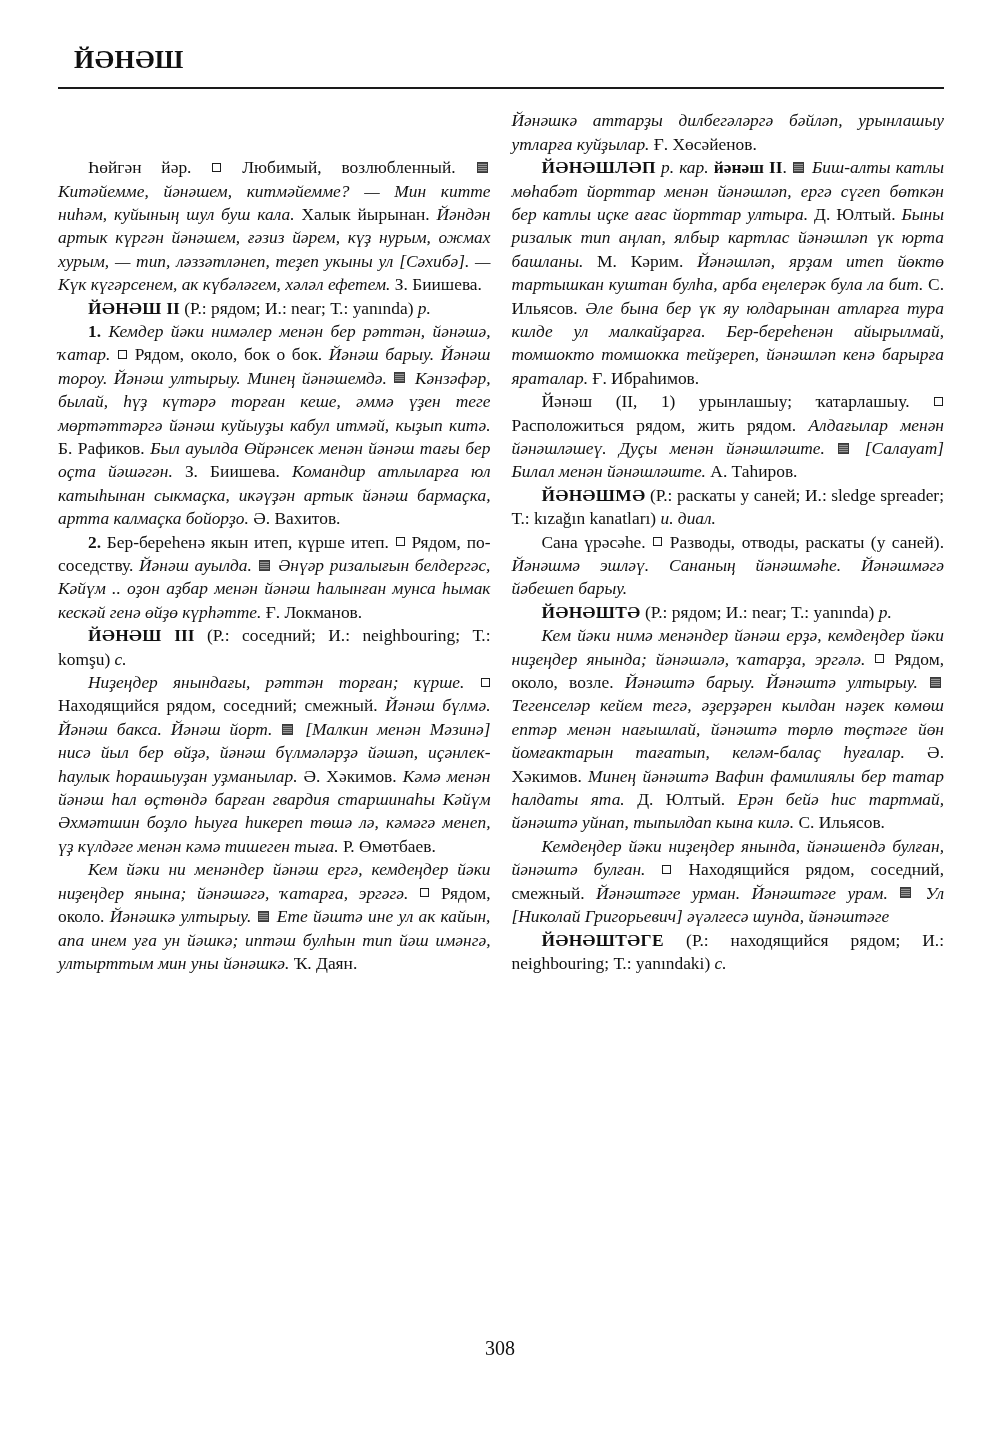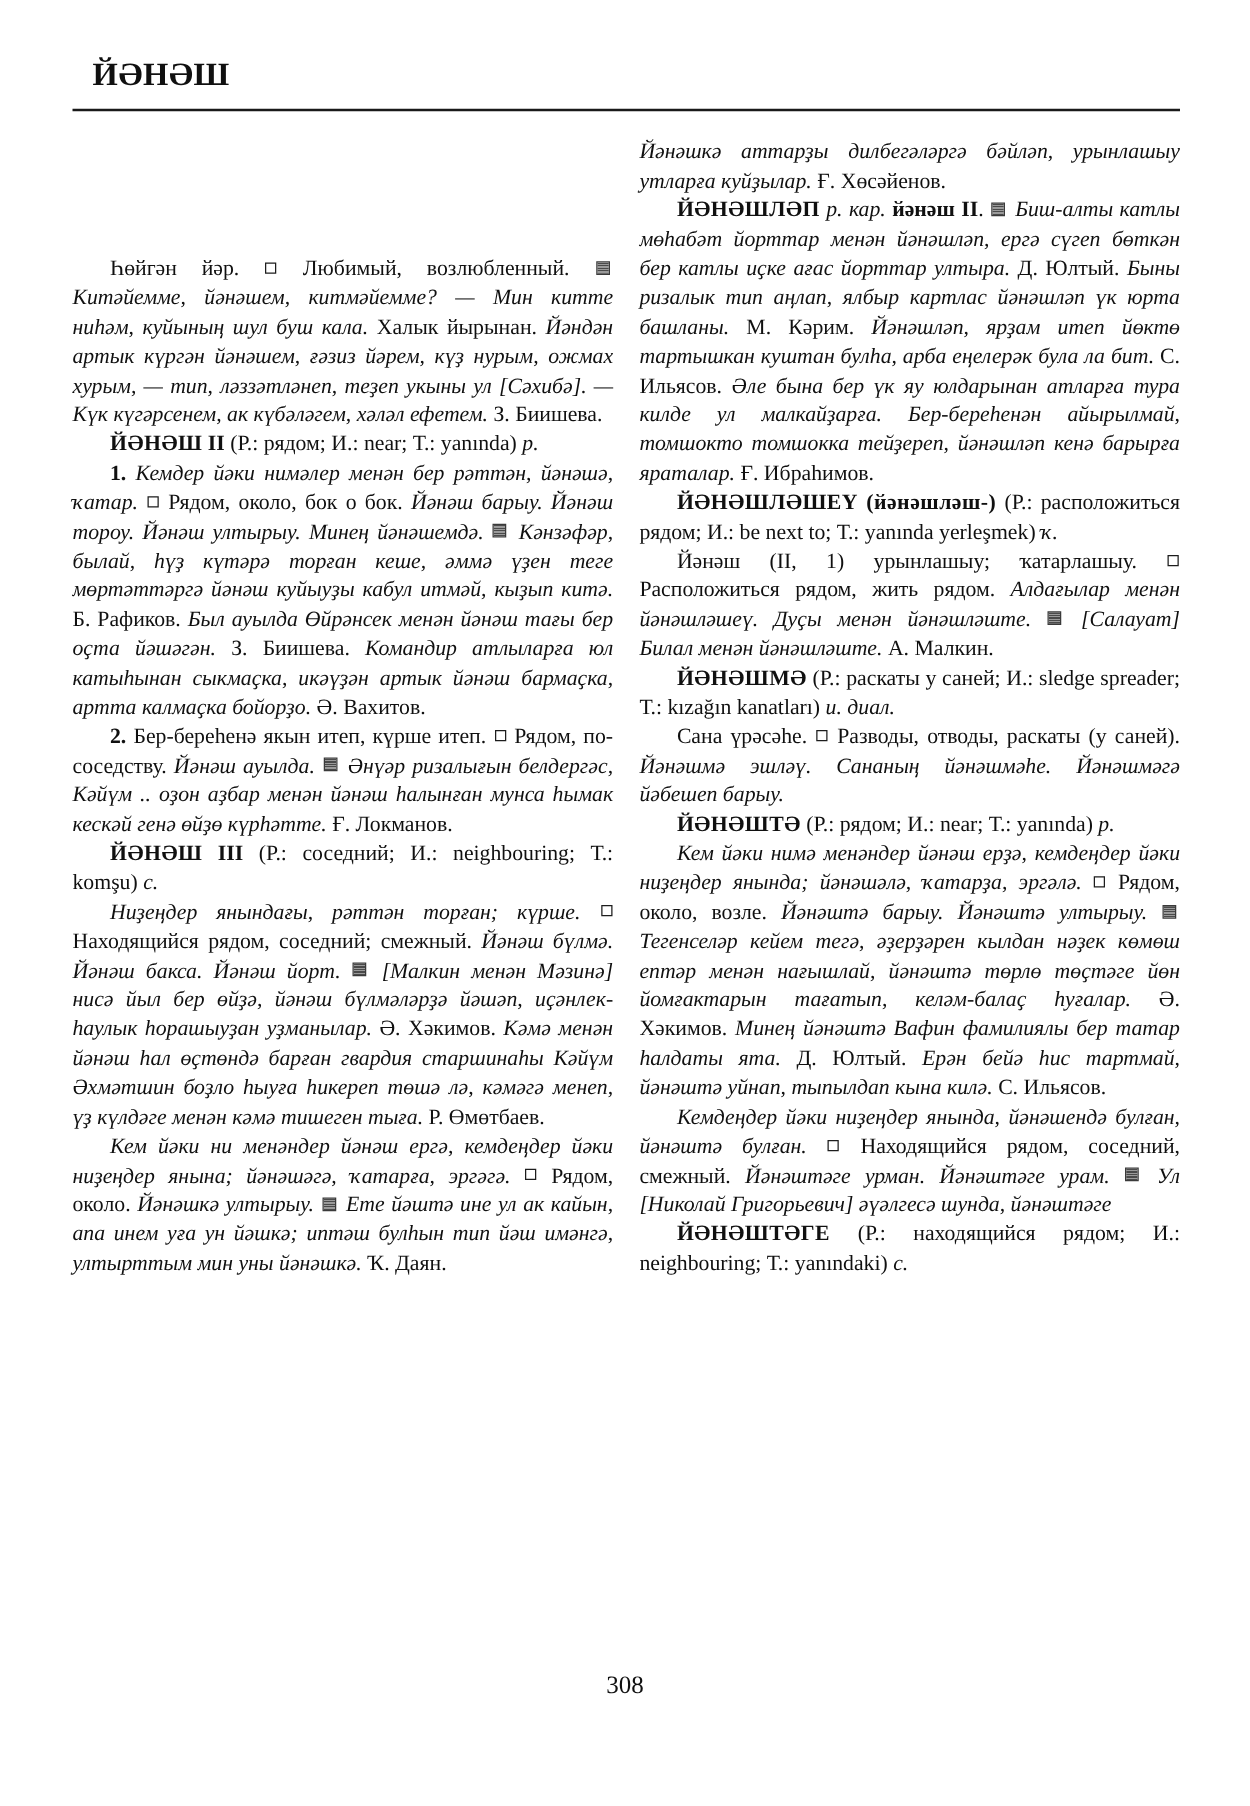--- a/index.html
+++ b/index.html
@@ -142,23 +142,22 @@
       <p class="blk indent"><i>Кем йәки ни менәндер йәнәш ергә, кемдеңдер йәки ниҙеңдер янына; йәнәшәгә, ҡатарға, эргәгә.</i> <span class="sq-open"></span> <span>Рядом, около.</span> <i>Йәнәшкә ултырыу.</i> <span class="sq-fill"></span> <i>Ете йәштә ине ул ак кайын, апа инем уға ун йәшкә; иптәш булһын тип йәш имәнгә, ултырттым мин уны йәнәшкә.</i> <span>Ҡ. Даян.</span></p>
 
     </div>
 
     <div class="col">
 
       <p class="blk noindent"><i>Йәнәшкә аттарҙы дилбегәләргә бәйләп, урынлашыу утларға куйҙылар.</i> <span>Ғ. Хөсәйенов.</span></p>
 
       <p class="blk indent"><span class="hw">ЙӘНӘШЛӘП</span> <i>р.</i> <i>кар.</i> <span class="hw-sub">йәнәш</span> <span class="hw-sub">II</span>. <span class="sq-fill"></span> <i>Биш-алты катлы мөһабәт йорттар менән йәнәшләп, ергә сүгеп бөткән бер катлы иҫке ағас йорттар ултыра.</i> <span>Д. Юлтый.</span> <i>Быны ризалык тип аңлап, ялбыр картлас йәнәшләп үк юрта башланы.</i> <span>М. Кәрим.</span> <i>Йәнәшләп, ярҙам итеп йөктө тартышкан куштан булһа, арба еңелерәк була ла бит.</i> <span>С. Ильясов.</span> <i>Әле бына бер үк яу юлдарынан атларға тура килде ул малкайҙарға. Бер-береһенән айырылмай, томшокто томшокка тейҙереп, йәнәшләп кенә барырға яраталар.</i> <span>Ғ. Ибраһимов.</span></p>
 
-      <p class="blk indent"><span class="hw">ЙӘНӘШЛӘШЕҮ</span> <span class="hw">(йәнәшләш-)</span> <span>(Р.: расположиться рядом; И.: be next to; Т.: yanında yerleşmek)</span> <i>ҡ.</i></p>
 
-      <p class="blk indent"><span>Йәнәш (II, 1) урынлашыу; ҡатарлашыу.</span> <span class="sq-open"></span> <span>Расположиться рядом, жить рядом.</span> <i>Алдағылар менән йәнәшләшеү. Дуҫы менән йәнәшләште.</i> <span class="sq-fill"></span> <i>[Салауат] Билал менән йәнәшләште.</i> <span>А. Малкин.</span></p>
+      <p class="blk indent"><span>Йәнәш (II, 1) урынлашыу; ҡатарлашыу.</span> <span class="sq-open"></span> <span>Расположиться рядом, жить рядом.</span> <i>Алдағылар менән йәнәшләшеү. Дуҫы менән йәнәшләште.</i> <span class="sq-fill"></span> <i>[Салауат] Билал менән йәнәшләште.</i> <span>А. Таһиров.</span></p>
 
       <p class="blk indent"><span class="hw">ЙӘНӘШМӘ</span> <span>(Р.: раскаты у саней; И.: sledge spreader; Т.: kızağın kanatları)</span> <i>и. диал.</i></p>
 
       <p class="blk indent"><span>Сана үрәсәһе.</span> <span class="sq-open"></span> <span>Разводы, отводы, раскаты (у саней).</span> <i>Йәнәшмә эшләү. Сананың йәнәшмәһе. Йәнәшмәгә йәбешеп барыу.</i></p>
 
       <p class="blk indent"><span class="hw">ЙӘНӘШТӘ</span> <span>(Р.: рядом; И.: near; Т.: yanında)</span> <i>р.</i></p>
 
       <p class="blk indent"><i>Кем йәки нимә менәндер йәнәш ерҙә, кемдеңдер йәки ниҙеңдер янында; йәнәшәлә, ҡатарҙа, эргәлә.</i> <span class="sq-open"></span> <span>Рядом, около, возле.</span> <i>Йәнәштә барыу. Йәнәштә ултырыу.</i> <span class="sq-fill"></span> <i>Тегенселәр кейем тегә, әҙерҙәрен кылдан нәҙек көмөш ептәр менән нағышлай, йәнәштә төрлө төҫтәге йөн йомғактарын тағатып, келәм-балаҫ һуғалар.</i> <span>Ә. Хәкимов.</span> <i>Минең йәнәштә Вафин фамилиялы бер татар һалдаты ята.</i> <span>Д. Юлтый.</span> <i>Ерән бейә һис тартмай, йәнәштә уйнап, тыпылдап кына килә.</i> <span>С. Ильясов.</span></p>
 
       <p class="blk indent"><i>Кемдеңдер йәки ниҙеңдер янында, йәнәшендә булған, йәнәштә булған.</i> <span class="sq-open"></span> <span>Находящийся рядом, соседний, смежный.</span> <i>Йәнәштәге урман. Йәнәштәге урам.</i> <span class="sq-fill"></span> <i>Ул [Николай Григорьевич] әүәлгесә шунда, йәнәштәге</i></p>

